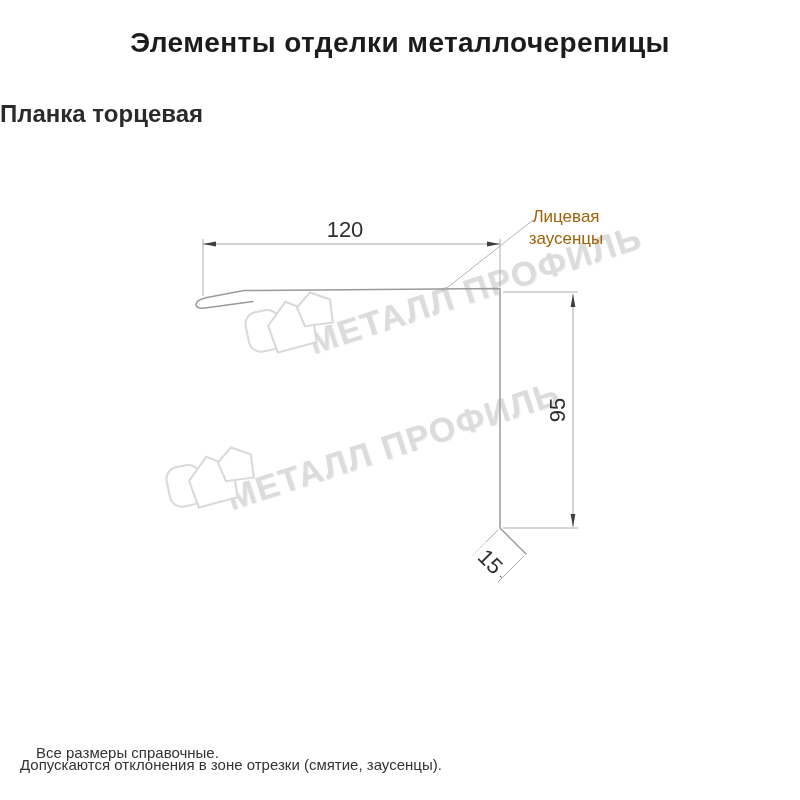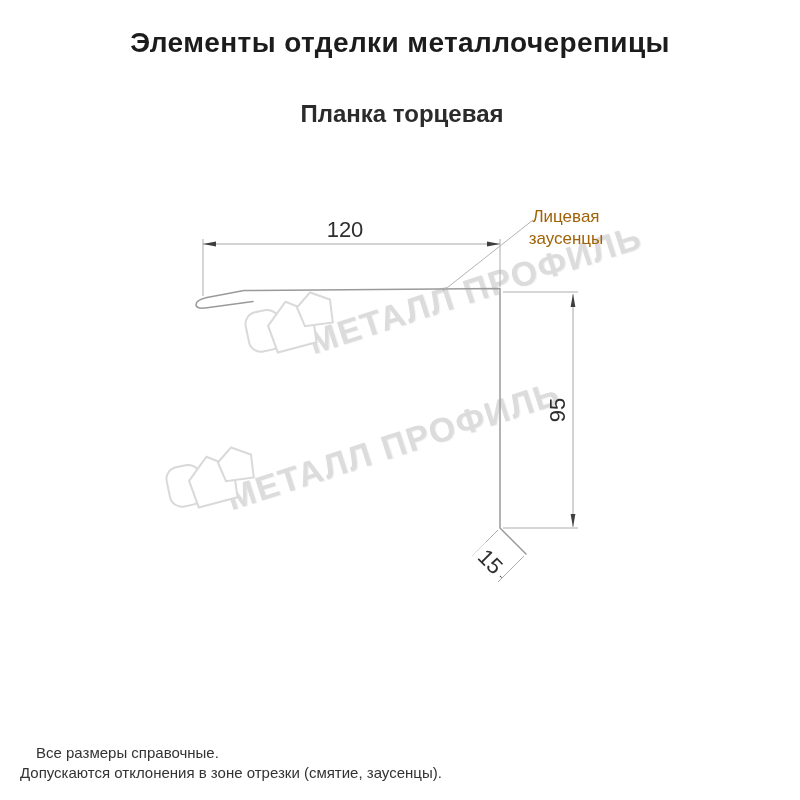--- a/index.html
+++ b/index.html
@@ -1,22 +1,22 @@
 <!DOCTYPE html>
 <html><head>
 <meta charset="utf-8">
 <style>
   html,body{margin:0;padding:0;background:#ffffff;}
   body{font-family:"Liberation Sans", sans-serif;}
   .page{position:relative;width:800px;height:800px;background:#ffffff;overflow:hidden;}
 
   .title{position:absolute;left:0;top:27px;width:800px;text-align:center;
          font-size:28px;font-weight:bold;color:#1c1c1c;letter-spacing:.4px;z-index:3;}
-  .subtitle{position:absolute;left:0;width:724px;text-align:center;
-         font-size:24px;font-weight:bold;color:#2b2b2b;z-index:3;margin-left:40px;}
+  .subtitle{position:absolute;left:0;width:724px;
+         font-size:24px;font-weight:bold;color:#2b2b2b;z-index:3;}
   .subtitle.name{top:100px;}
   .subtitle.sku{top:130px;}
 
   .wm-text{position:absolute;font-size:34px;font-weight:bold;letter-spacing:1.5px;
          color:#dcdcdc;text-shadow:1px 1px 0 #f2f2f2;white-space:nowrap;
          transform:rotate(-18deg);transform-origin:left center;z-index:1;}
   .wm-text.one{left:310px;top:324px;}
   .wm-text.two{left:228px;top:480px;}
 
   .drawing-svg{position:absolute;left:0;top:0;z-index:2;}
@@ -25,21 +25,21 @@
   .dim-w{left:322px;top:218px;width:46px;height:24px;line-height:24px;}
   .dim-h{left:536px;top:398px;width:44px;height:24px;line-height:24px;transform:rotate(-90deg);}
   .dim-f{left:473px;top:551px;width:34px;height:22px;line-height:22px;
          transform:rotate(45deg);background:#ffffff;}
 
   .face-label{position:absolute;left:524px;top:206px;width:84px;text-align:center;
          font-size:17px;line-height:22px;color:#a16207;z-index:3;}
 
   .notes{position:absolute;left:20px;color:#333333;font-size:15px;line-height:20px;z-index:3;}
   .notes .n1{position:absolute;left:16px;top:0;white-space:nowrap;}
-  .notes .n2{position:absolute;left:0;top:20px;white-space:nowrap;}
+  .notes .n2{position:absolute;left:0;top:12px;white-space:nowrap;}
   .notes-wrap{position:absolute;left:20px;top:743px;z-index:3;}
 </style>
 </head>
 <body>
 
 <div class="page">
 
   <div class="title">Элементы отделки металлочерепицы</div>
   <div class="subtitle name">Планка торцевая</div>
 

